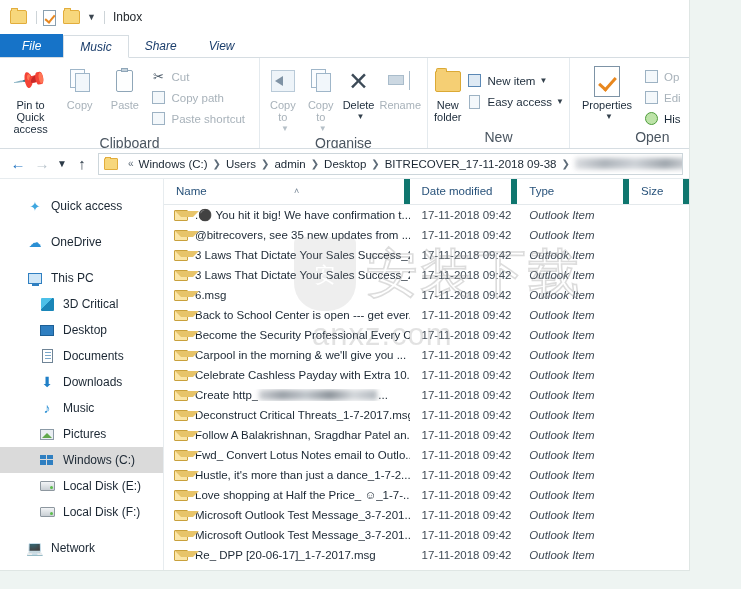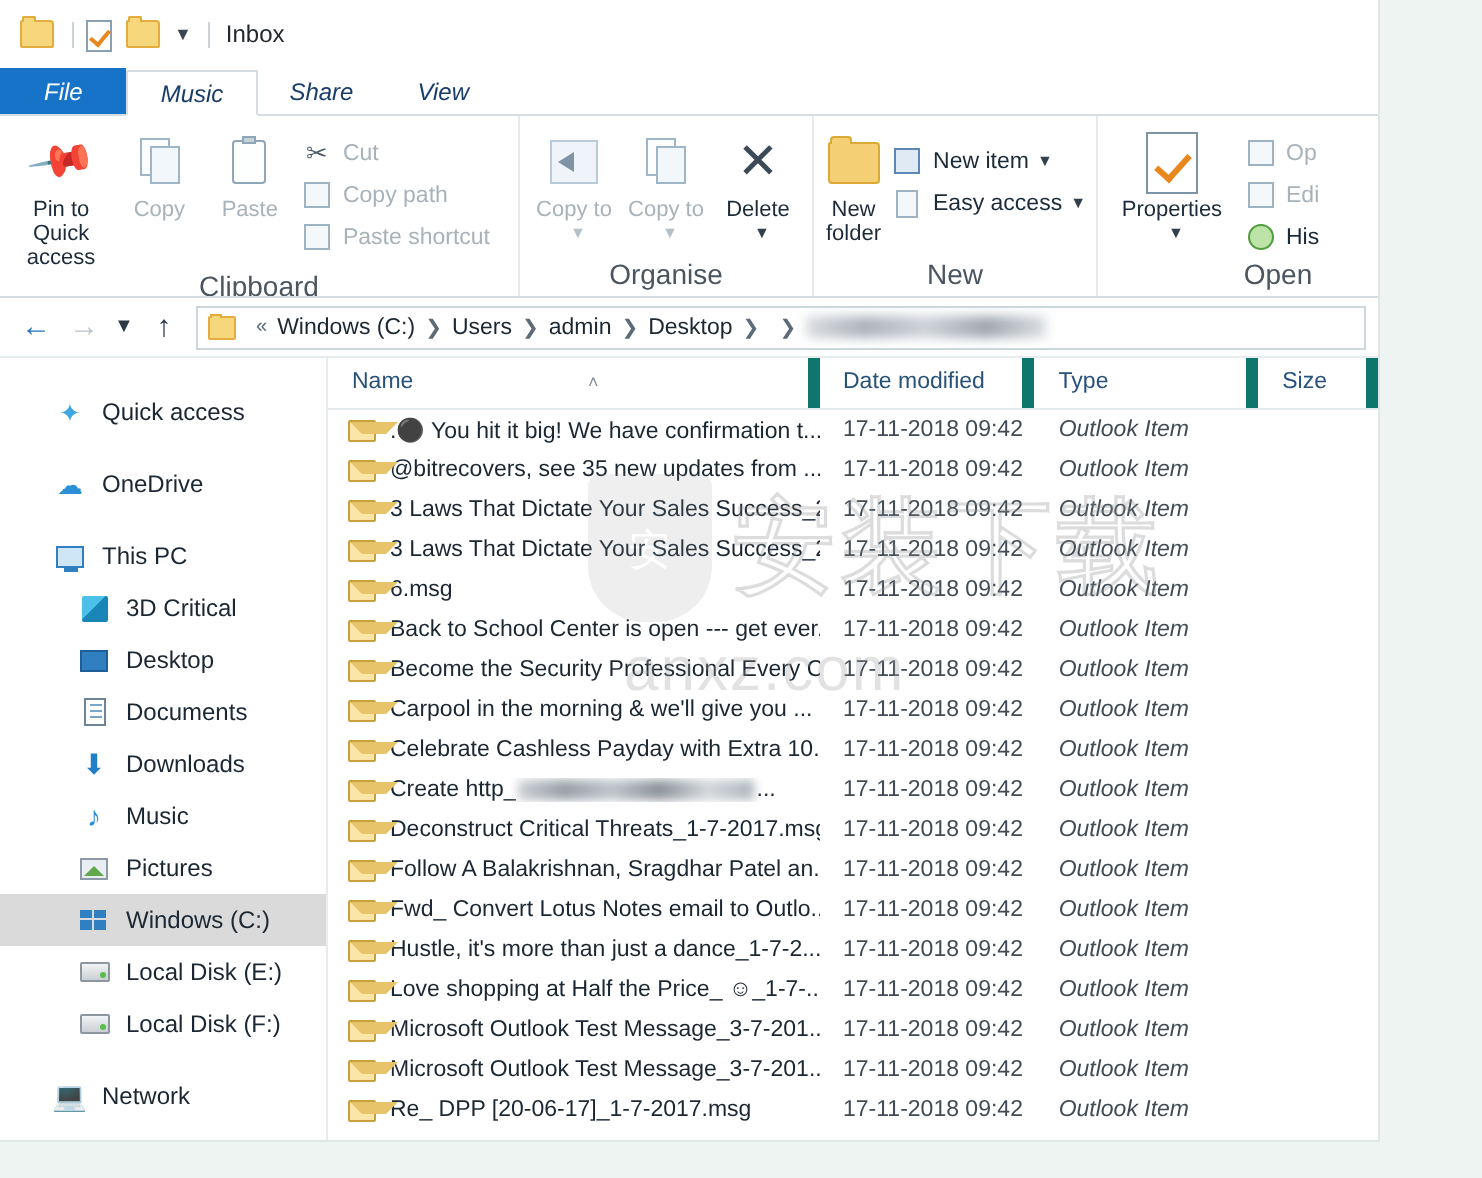--- a/index.html
+++ b/index.html
@@ -644,20 +644,29 @@
               </span>
             <span>Copy to</span>
               <span class="caret-s" style="color:#b6c0c8">▼</span>
           </div>
           <div class="bigbtn" style="width:42px">
             <span class="ico">
                 <span class="x-ico">✕</span>
               </span>
             <span>Delete</span>
             <span class="caret-s">▼</span>
+          </div>
+          <div class="bigbtn dim" style="width:46px">
+            <span class="ico">
+                <span class="rename-ico">
+                  <i></i>
+                  <b></b>
+                </span>
+              </span>
+            <span>Rename</span>
           </div>
         </div>
         <div class="rgroup-label">Organise</div>
       </div>
 
       <div class="rgroup" style="width:142px">
         <div class="rgroup-body">
           <div class="bigbtn" style="width:46px">
             <span class="ico">
                 <span class="bigfolder"></span>
@@ -728,20 +737,21 @@
         <span class="crumb-folder"></span>
         <span class="chev">«</span>
         <span class="crumb">Windows (C:)</span>
         <span class="chev">❯</span>
         <span class="crumb">Users</span>
         <span class="chev">❯</span>
         <span class="crumb">admin</span>
         <span class="chev">❯</span>
         <span class="crumb">Desktop</span>
         <span class="chev">❯</span>
+        <span class="crumb">BITRECOVER_17-11-2018 09-38</span>
         <span class="chev">❯</span>
         <span class="crumb-blur"></span>
       </div>
     </div>
 
     <div class="content">
 
       <div class="navpane">
         <div class="navitem">
           <span class="nico">

